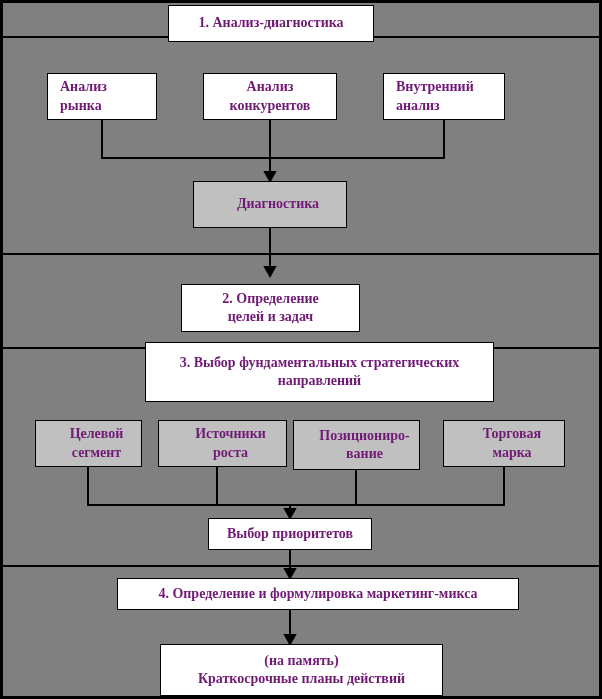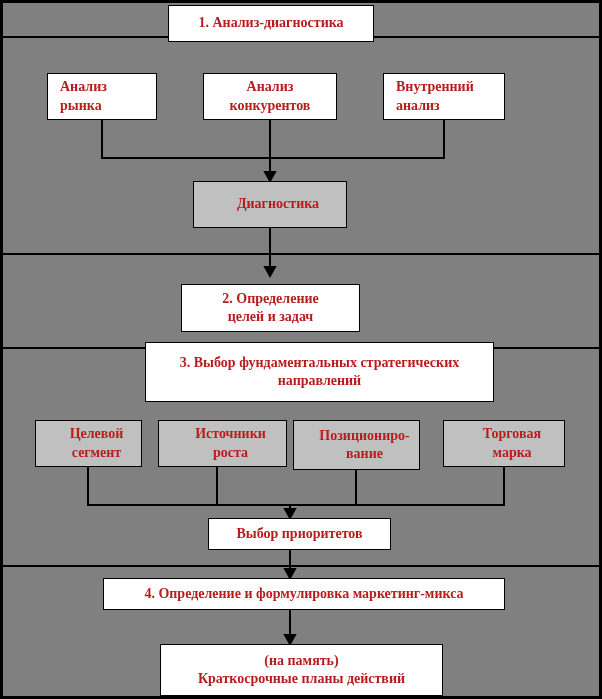--- a/index.html
+++ b/index.html
@@ -37,43 +37,43 @@
     background: #ffffff;
     border: 1px solid #000000;
     box-sizing: border-box;
     display: flex;
     align-items: center;
     justify-content: center;
     text-align: center;
     font-weight: bold;
     font-size: 14px;
     line-height: 1.3;
-    color: #b91c1c;
+    color: #701a75;
     white-space: pre-line;
   }
   .box.gray { background: #c0c0c0; padding-left: 16px; }
   .box.left {
     justify-content: flex-start;
     text-align: left;
     padding-left: 12px;
   }
   
   .n-step1       { left: 165px; top: 2px;   width: 206px; height: 37px; }
   .n-market      { left: 44px;  top: 70px;  width: 110px; height: 47px; }
   .n-competitors { left: 200px; top: 70px;  width: 134px; height: 47px; }
   .n-internal    { left: 380px; top: 70px;  width: 122px; height: 47px; }
   .n-diag        { left: 190px; top: 178px; width: 154px; height: 47px; }
   .n-step2       { left: 178px; top: 273px; width: 179px; height: 48px; margin-top: 8px; }
   .n-step3       { left: 142px; top: 339px; width: 349px; height: 60px; }
   .n-segment     { left: 32px;  top: 417px; width: 107px; height: 47px; }
   .n-growth      { left: 155px; top: 417px; width: 129px; height: 47px; }
   .n-positioning { left: 290px; top: 417px; width: 127px; height: 50px; }
   .n-brand       { left: 440px; top: 417px; width: 122px; height: 47px; }
-  .n-priorities  { left: 205px; top: 515px; width: 183px; height: 32px; }
-  .n-step4       { left: 100px;  top: 575px; width: 402px; height: 32px; }
+  .n-priorities  { left: 205px; top: 515px; width: 164px; height: 32px; }
+  .n-step4       { left: 114px;  top: 575px; width: 402px; height: 32px; }
   .n-final       { left: 157px; top: 641px; width: 283px; height: 52px; }
   .d1 { top: 33px; }
   .d2 { top: 250px; }
   .d3 { top: 344px; }
   .d4 { top: 562px; }
 </style>
 </head>
 <body>
 
 <div class="diagram">

